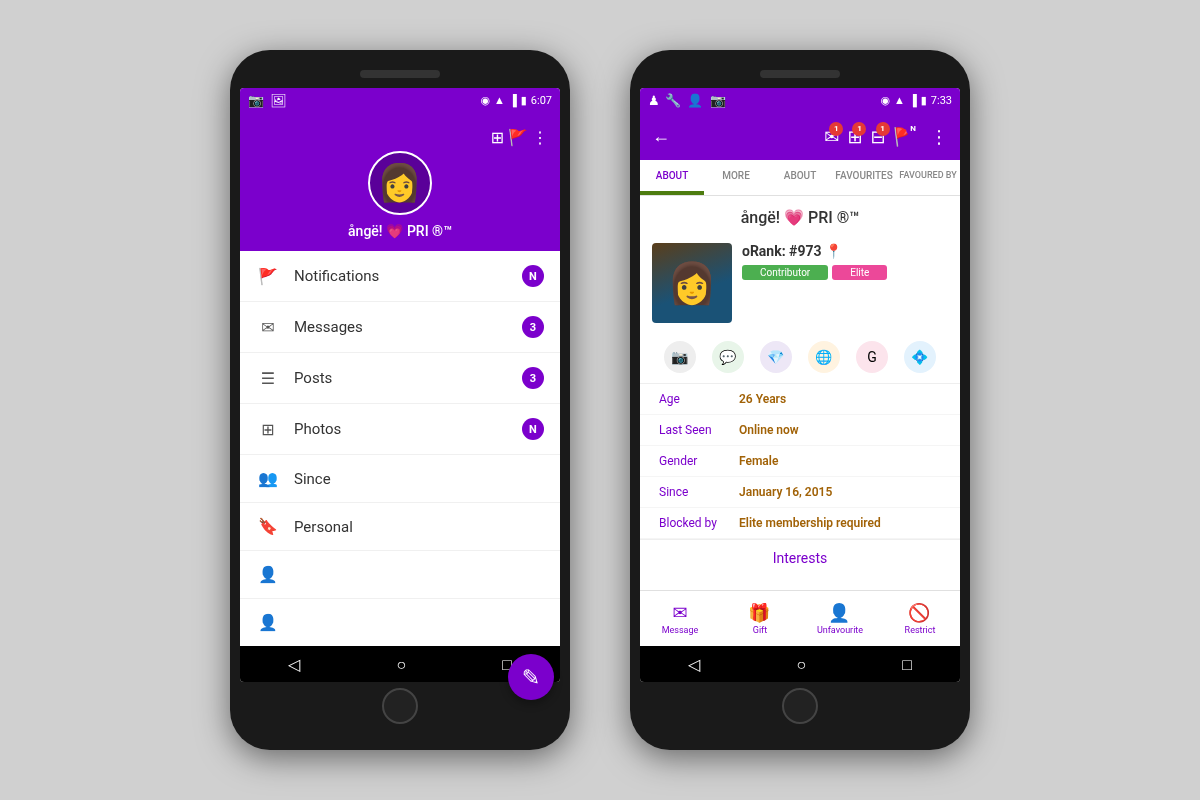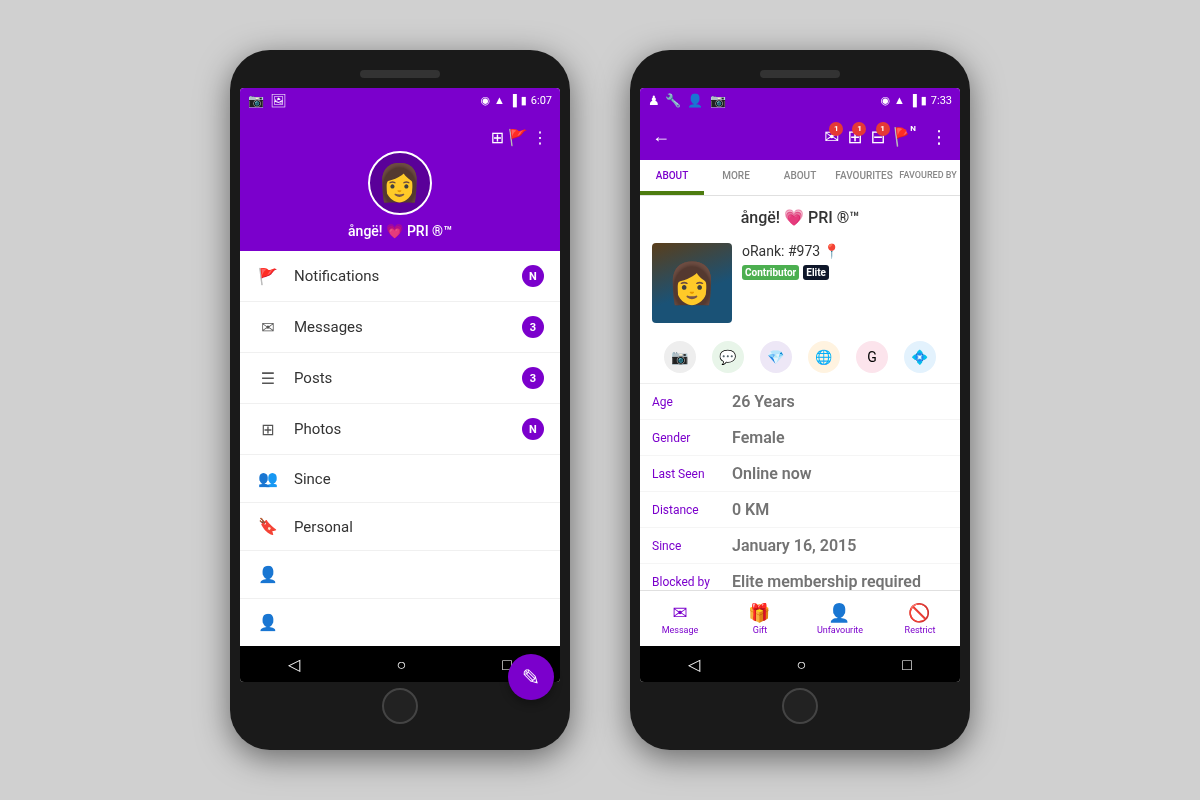--- a/index.html
+++ b/index.html
@@ -272,38 +272,38 @@
       display: flex;
       align-items: flex-end;
       justify-content: center;
     }
 
     .profile-rank-section {
       flex: 1;
     }
     .rank-text {
       font-size: 14px;
-      font-weight: normal;
+      font-weight: bold;
       color: #333;
     }
     .rank-icon { color: #FFA500; font-size: 14px; }
     .badges-row {
       display: flex;
       gap: 4px;
       margin-top: 6px;
     }
     .badge-tag {
-      padding: 2px 3px;
+      padding: 2px 18px;
       border-radius: 3px;
       font-size: 10px;
       color: #fff;
-      font-weight: 700;
+      font-weight: 400;
     }
     .badge-contributor { background: #4CAF50; }
-    .badge-elite { background: #0f172a; }
+    .badge-elite { background: #ec4899; }
 
     .social-icons-row {
       display: flex;
       justify-content: space-around;
       padding: 10px 16px;
       border-bottom: 1px solid #eee;
     }
     .social-icon {
       width: 32px;
       height: 32px;
@@ -321,25 +321,26 @@
       display: flex;
       padding: 8px 12px;
       border-bottom: 1px solid #f5f5f5;
       align-items: center;
     }
     .info-label {
       color: #7b00cc;
       font-size: 12px;
       width: 80px;
       flex-shrink: 0;
+      margin-left: 7px;
     }
     .info-value {
-      font-size: 16px;
+      font-size: 12px;
       font-weight: 600;
-      color: #737373;
+      color: #a16207;
     }
 
     .interests-header {
       text-align: center;
       padding: 10px;
       font-size: 14px;
       color: #7b00cc;
       border-top: 1px solid #eee;
     }
 
@@ -544,30 +545,26 @@
         <div class="social-icon" style="background:#fce4ec;">G</div>
         <div class="social-icon" style="background:#e3f2fd;">💠</div>
       </div>
 
       <div class="info-table">
         <div class="info-row">
           <span class="info-label">Age</span>
           <span class="info-value">26 Years</span>
         </div>
         <div class="info-row">
-          <span class="info-label">Gender</span>
-          <span class="info-value">Female</span>
-        </div>
-        <div class="info-row">
           <span class="info-label">Last Seen</span>
           <span class="info-value">Online now</span>
         </div>
         <div class="info-row">
-          <span class="info-label">Distance</span>
-          <span class="info-value">0 KM</span>
+          <span class="info-label">Gender</span>
+          <span class="info-value">Female</span>
         </div>
         <div class="info-row">
           <span class="info-label">Since</span>
           <span class="info-value">January 16, 2015</span>
         </div>
         <div class="info-row">
           <span class="info-label">Blocked by</span>
           <span class="info-value">Elite membership required</span>
         </div>
       </div>

